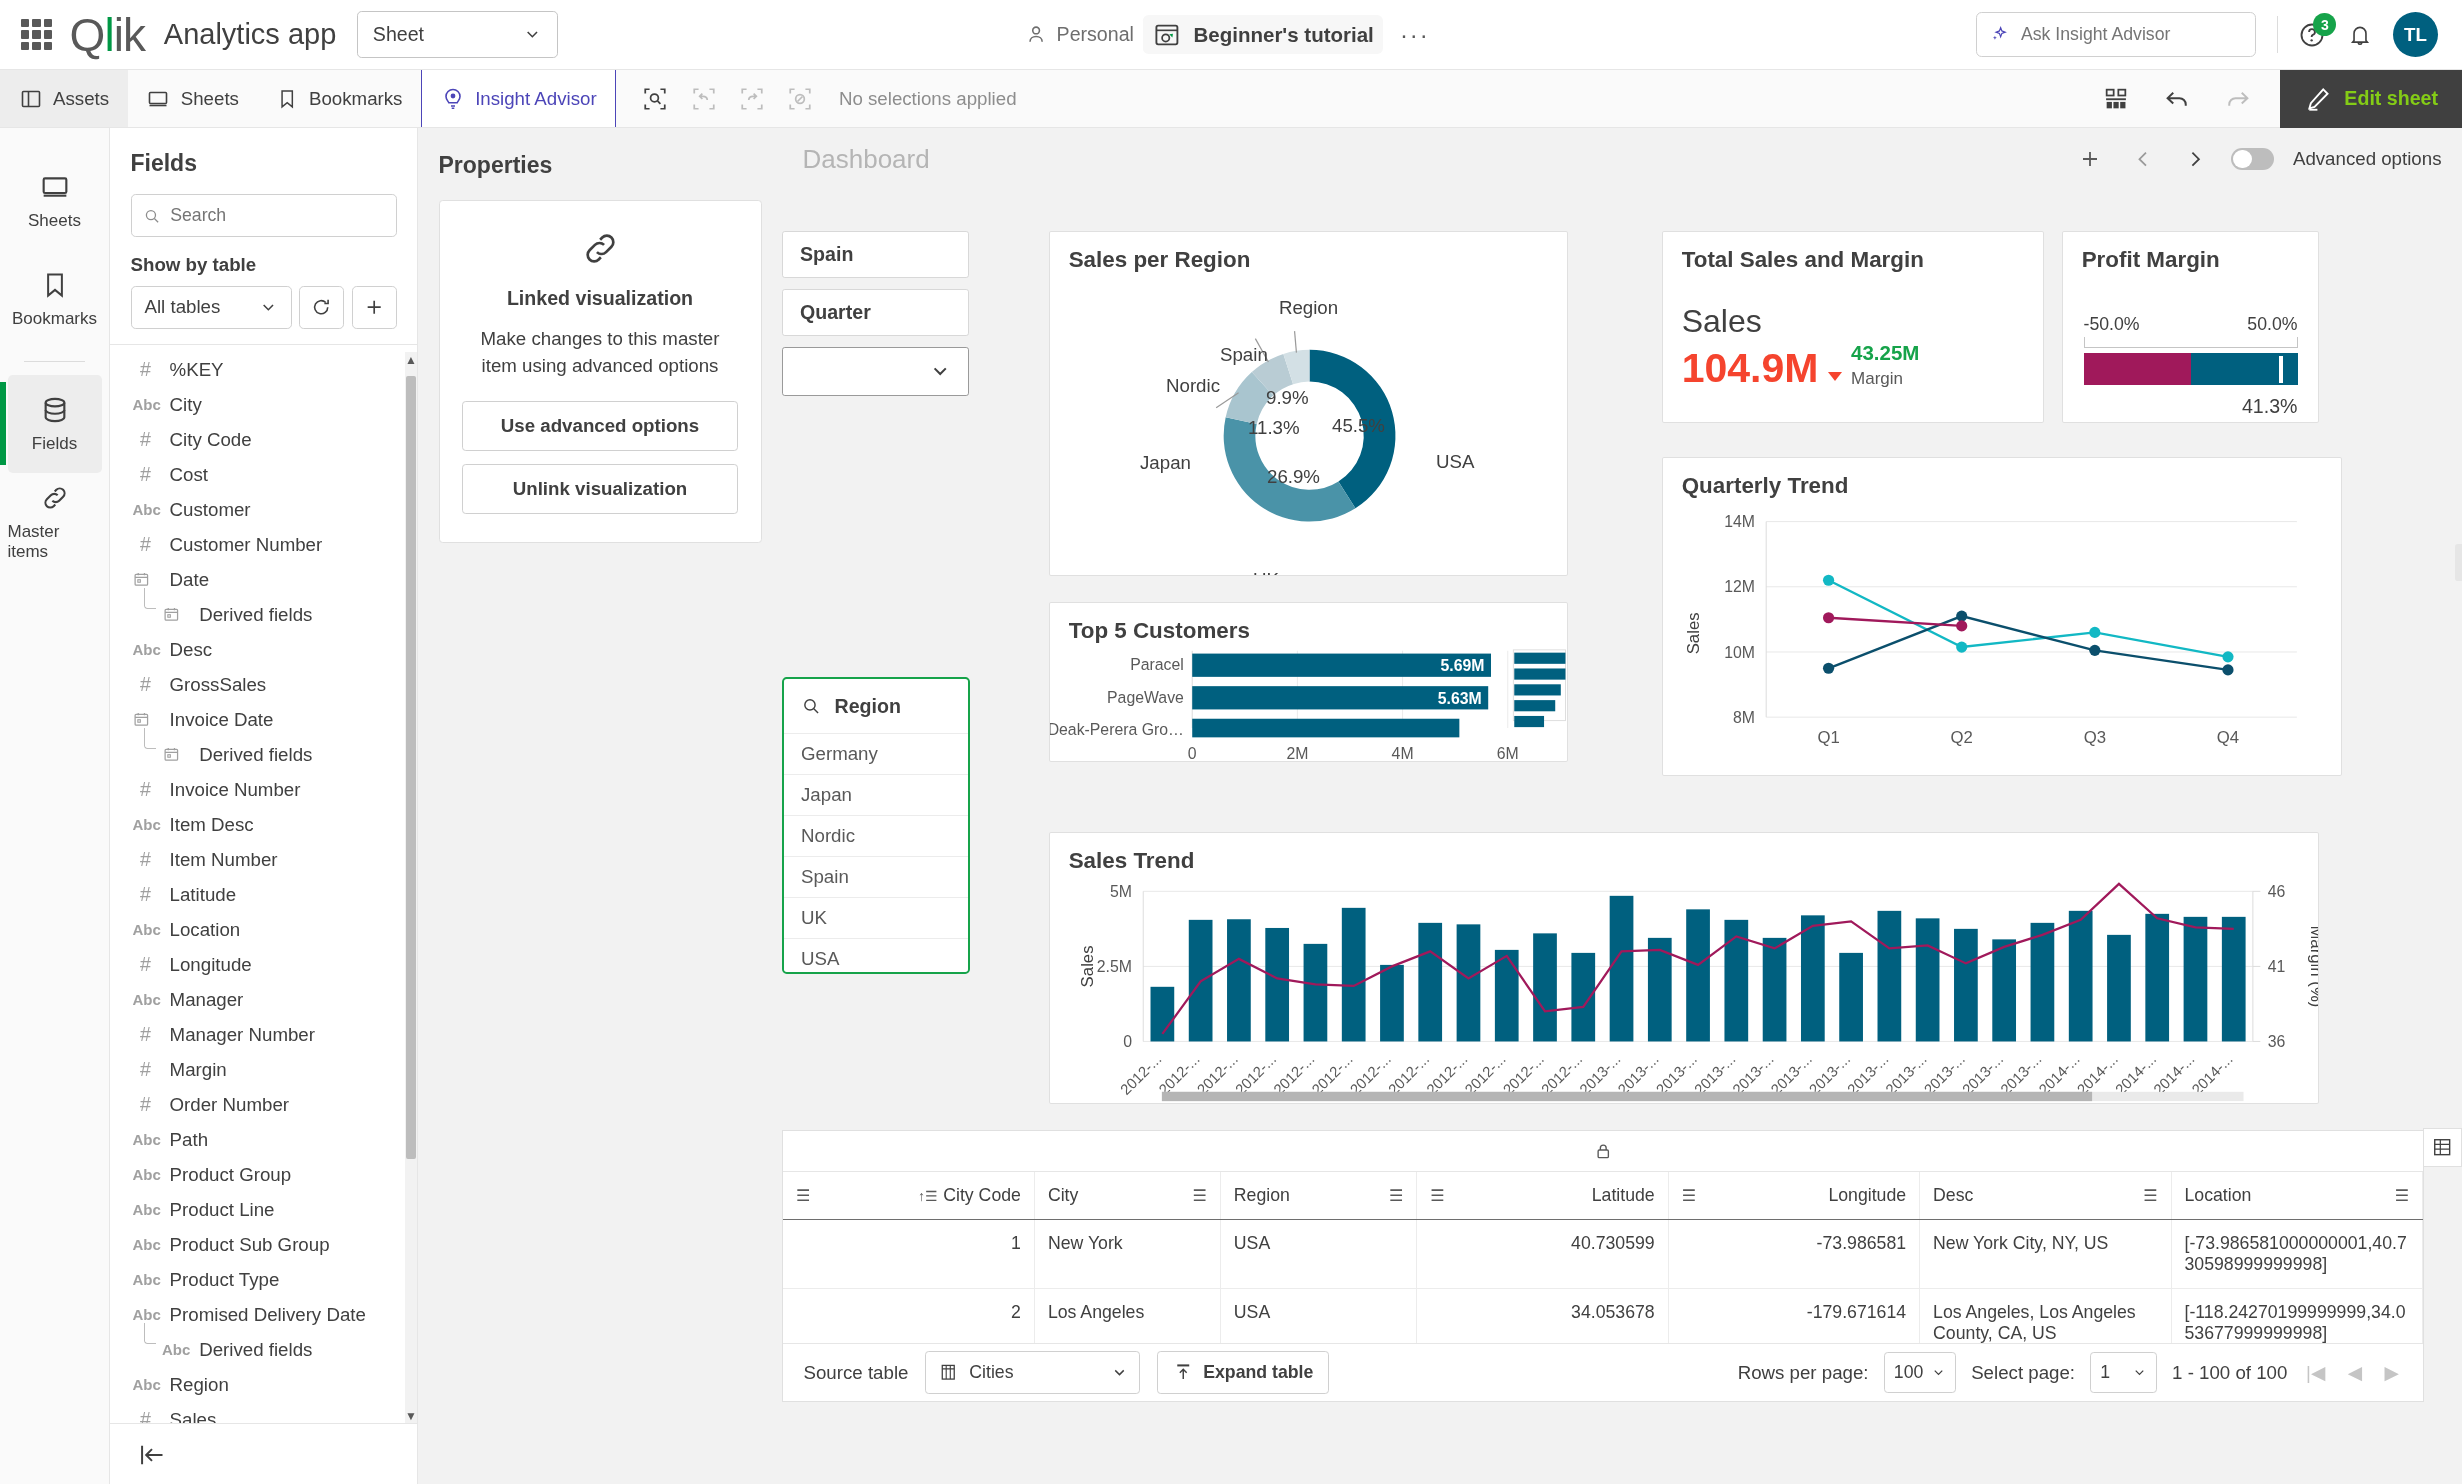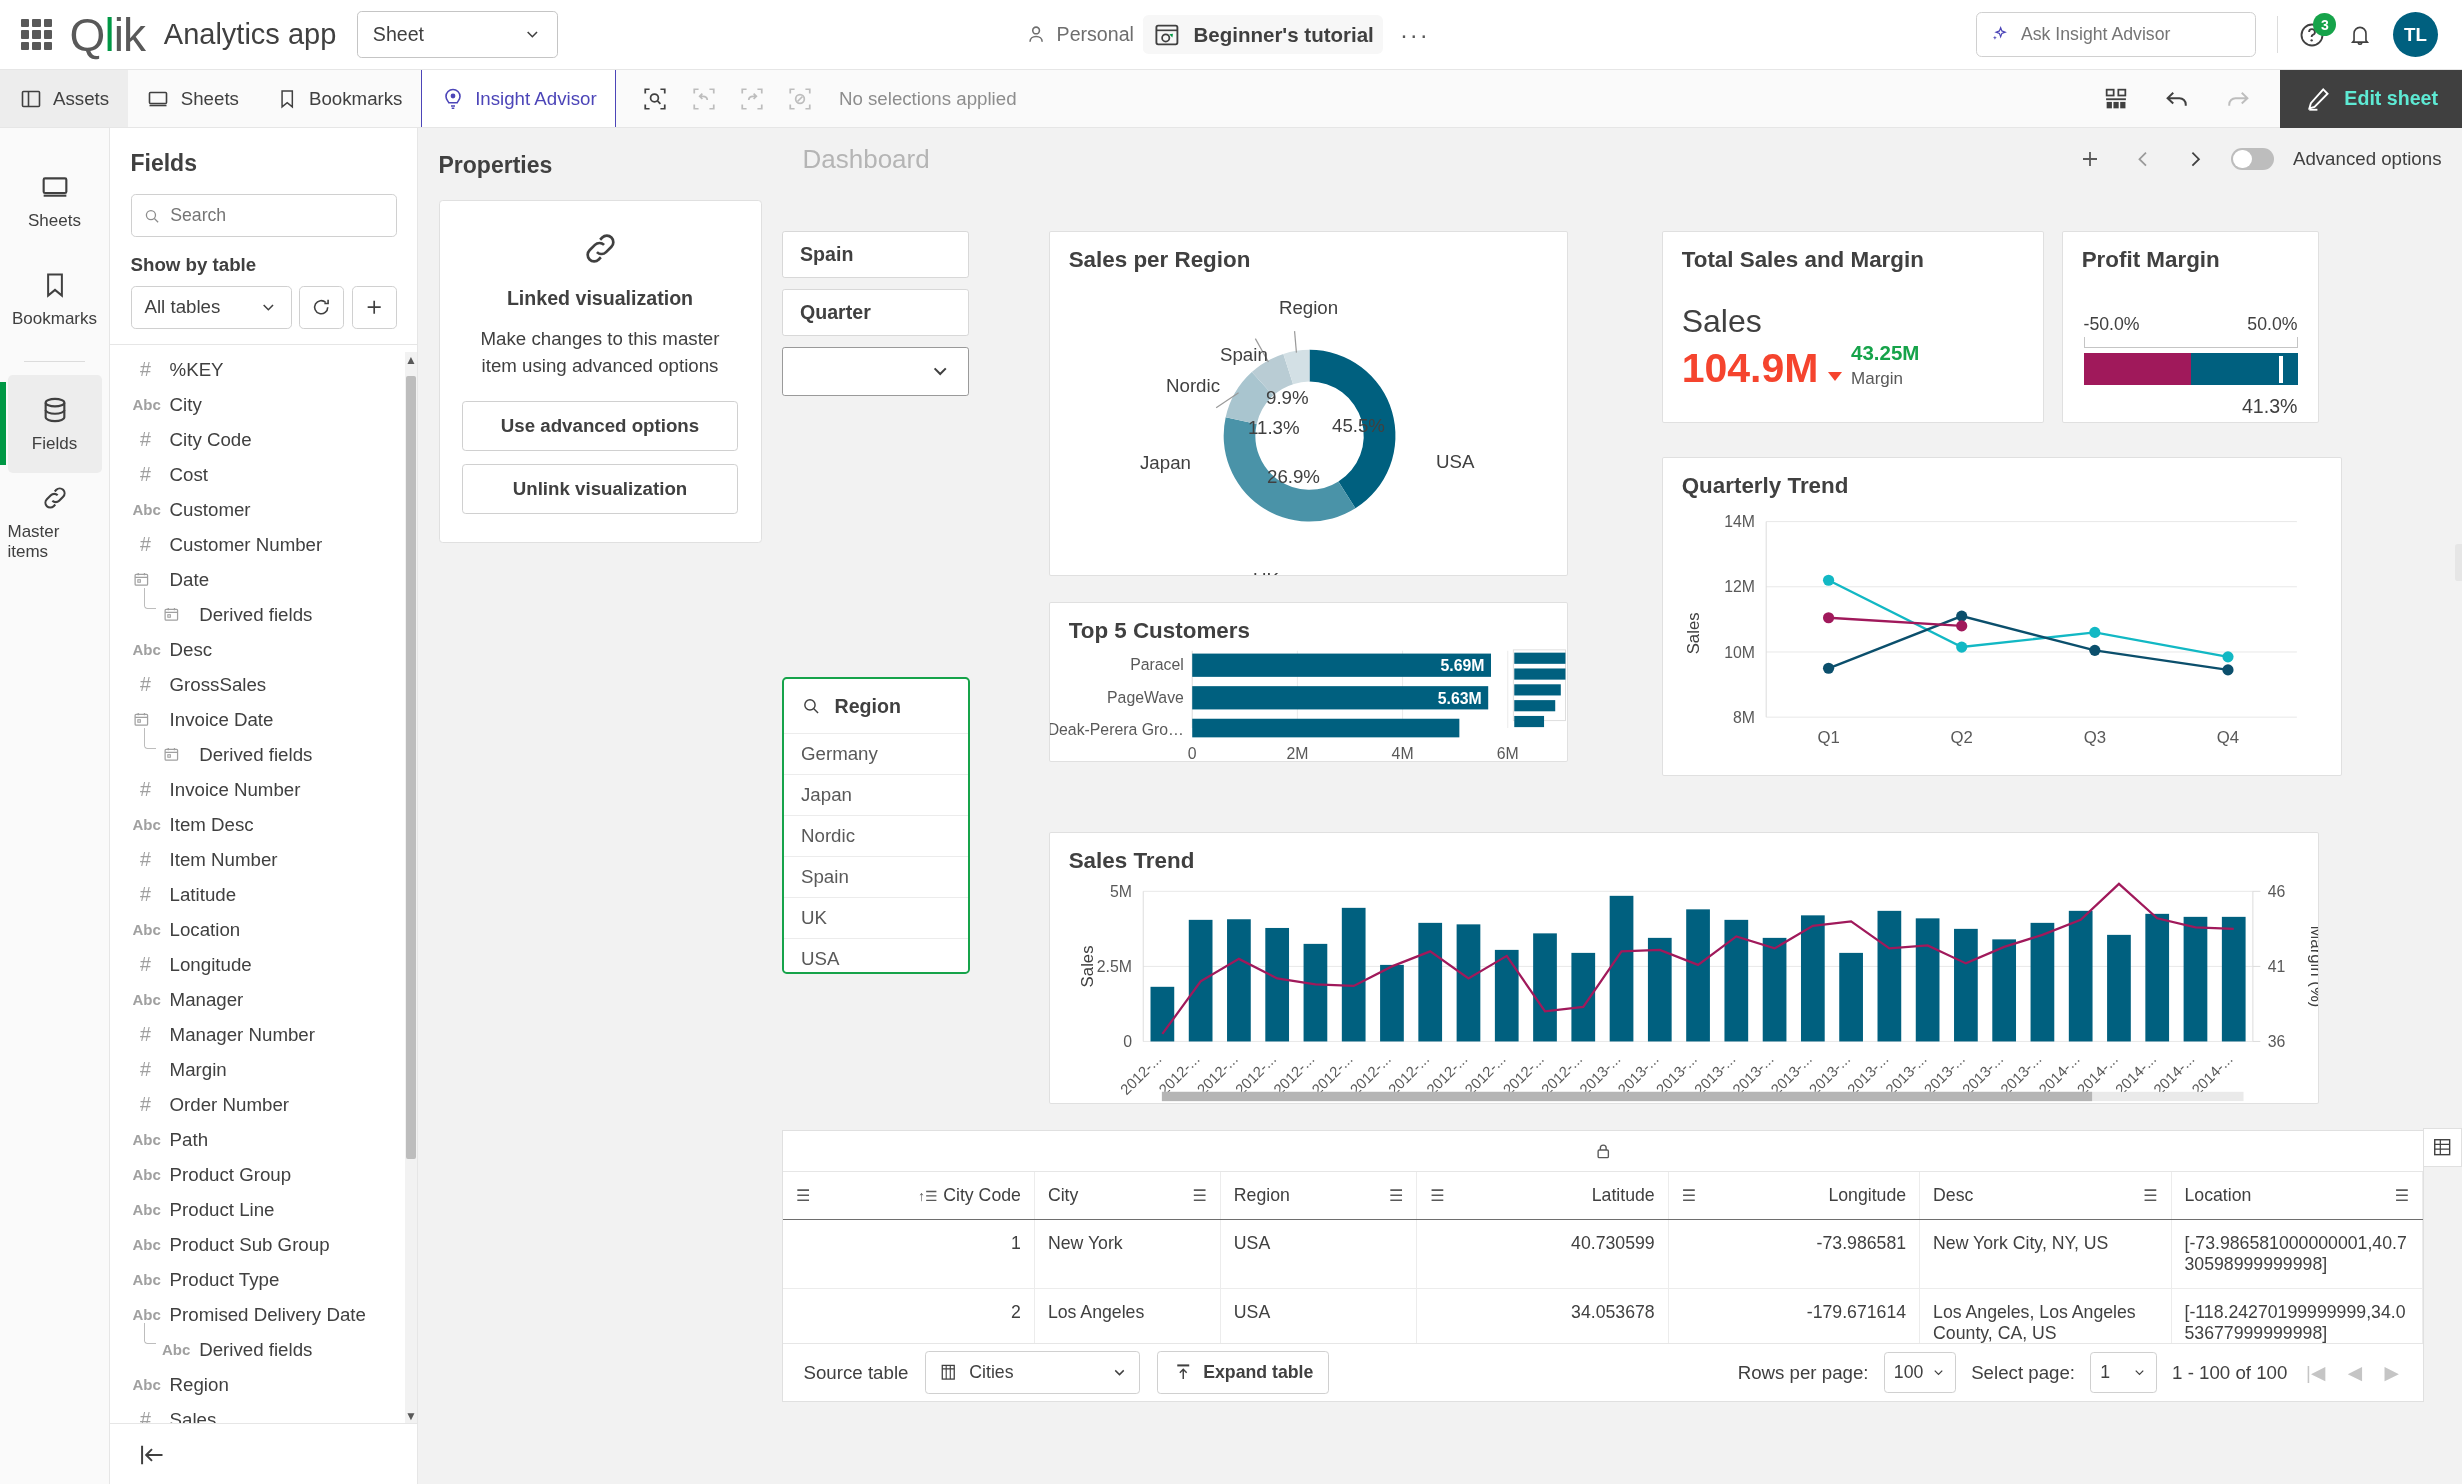--- a/index.html
+++ b/index.html
@@ -40,21 +40,21 @@
   
   .toolbar{ height:58px; display:flex; align-items:stretch; background:#fafafa; border-bottom:0.9px solid #e6e6e6;}
   .tbitem{ display:flex; align-items:center; gap:10.3px; padding:0 18.7px; font-size:18.7px; color:#404040; cursor:pointer;}
   .tbitem.active-grey{ background:#ededed; }
   .tbitem.ia{ color:#4c45b8; border:0.9px solid #4c45b8; border-top:0;border-bottom:0; background:#fff;}
   .tbsep{ width:9.3px; }
   .tbicon{ width:37px;height:37px; display:flex;align-items:center;justify-content:center; cursor:pointer;}
   .tbicon.dis{ opacity:.32; cursor:default;}
   .nosel{ font-size:18.7px; color:#8d8d8d; margin-left:9.3px; }
   .tbright{ margin-left:auto; display:flex; align-items:center; gap:24px; }
-  .editbtn{ background:#404040; color:#5eead4; height:58px; display:flex; align-items:center; gap:12px;
+  .editbtn{ background:#404040; color:#84cc16; height:58px; display:flex; align-items:center; gap:12px;
     padding:8px 24px; font-size:19.6px; font-weight:bold; cursor:pointer;}
 
   
   .body{ display:flex; height:calc(1485px - 70px - 58px); }
 
   .railnav{ width:110px; background:#fafafa; border-right:0.9px solid #e6e6e6; padding-top:24px; flex:0 0 110px;}
   .railitem{ height:98px; display:flex; flex-direction:column; align-items:center; justify-content:center;
     gap:8.4px; font-size:17px; color:#404040; cursor:pointer; position:relative; margin:0 7.5px; border-radius:4.7px;}
   .railitem.sel{ background:#ededed; }
   .railitem.sel::before{ content:""; position:absolute; left:-7.5px; top:7.5px; bottom:7.5px; width:5.6px; background:#009845;}

